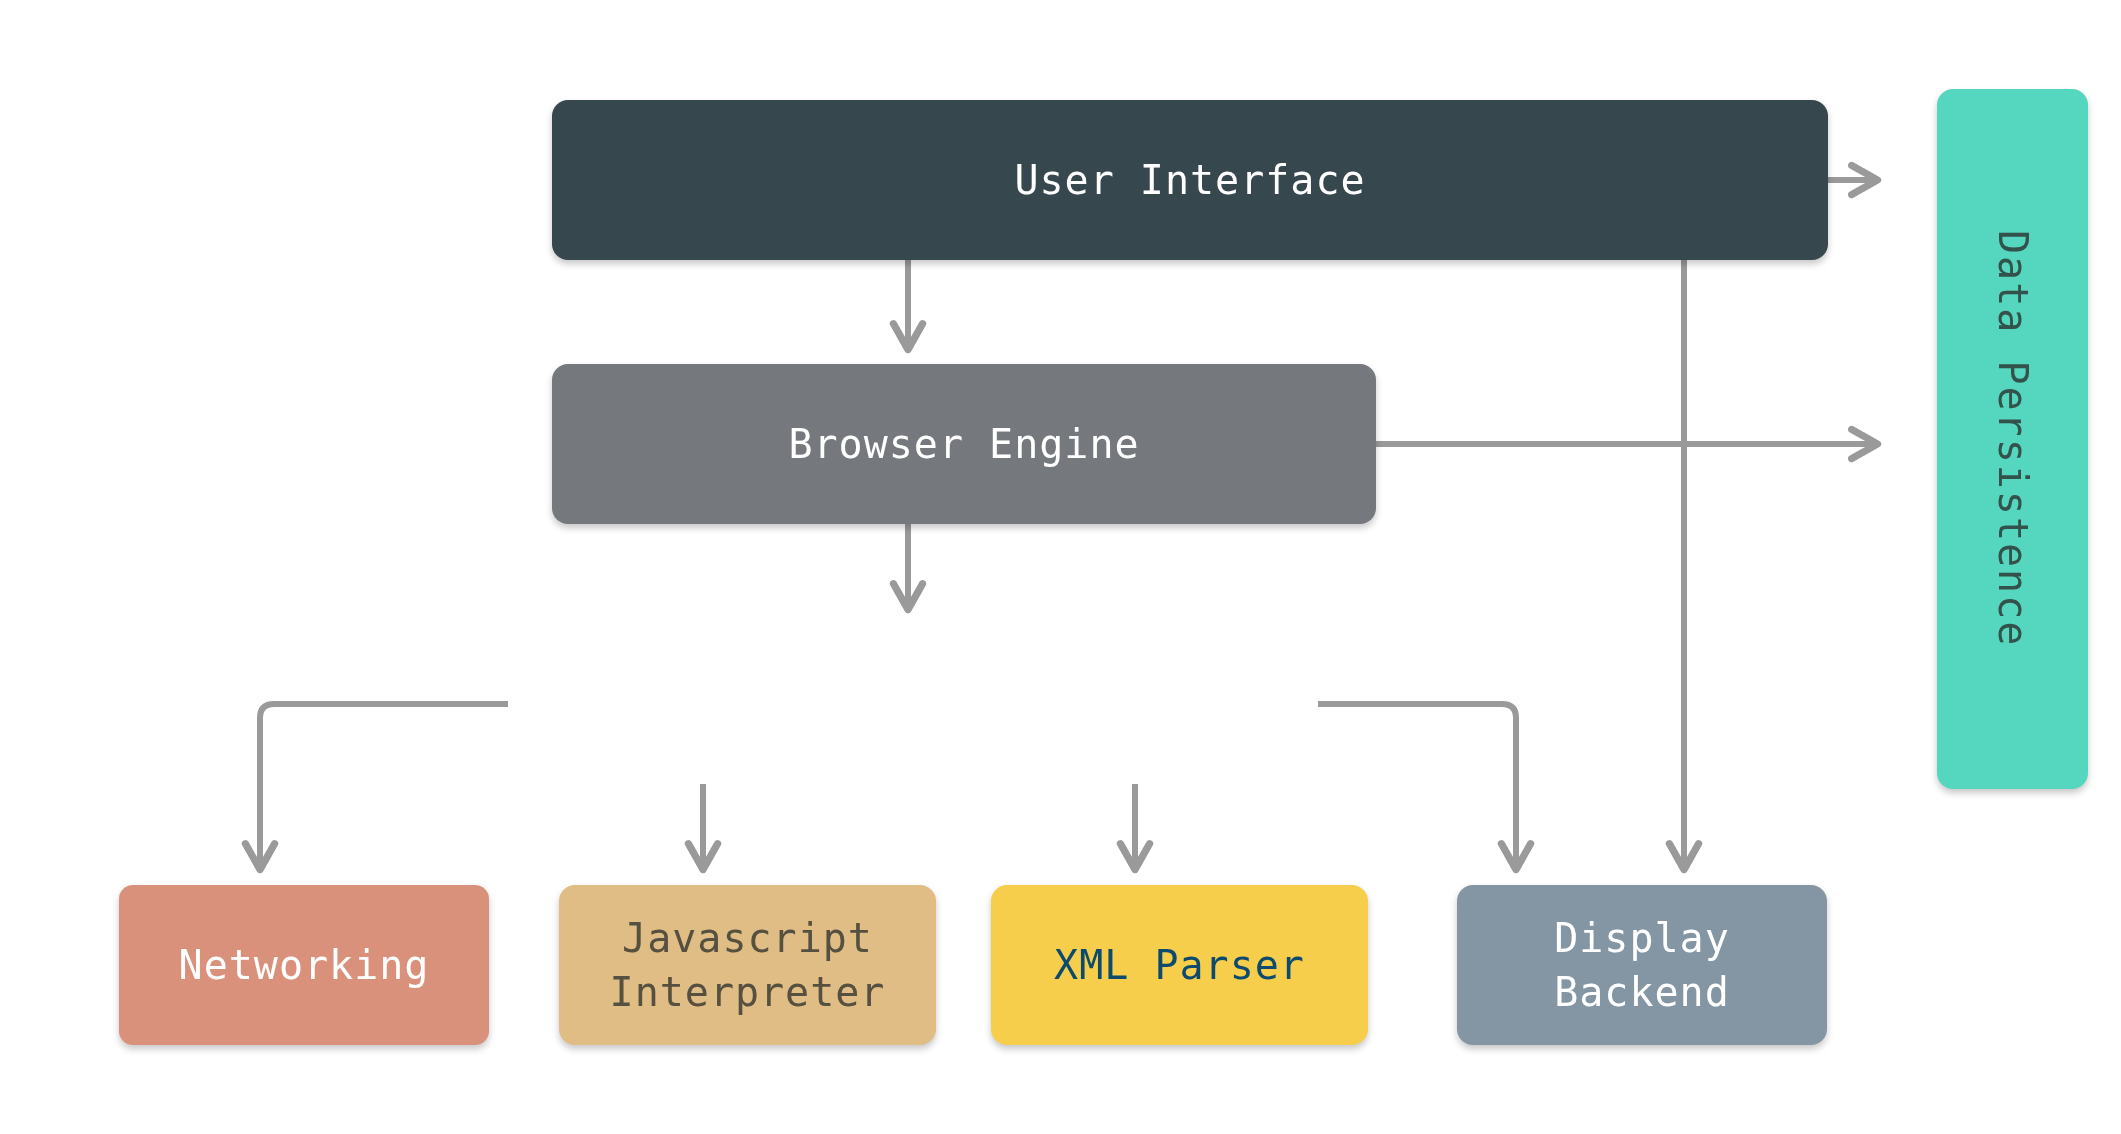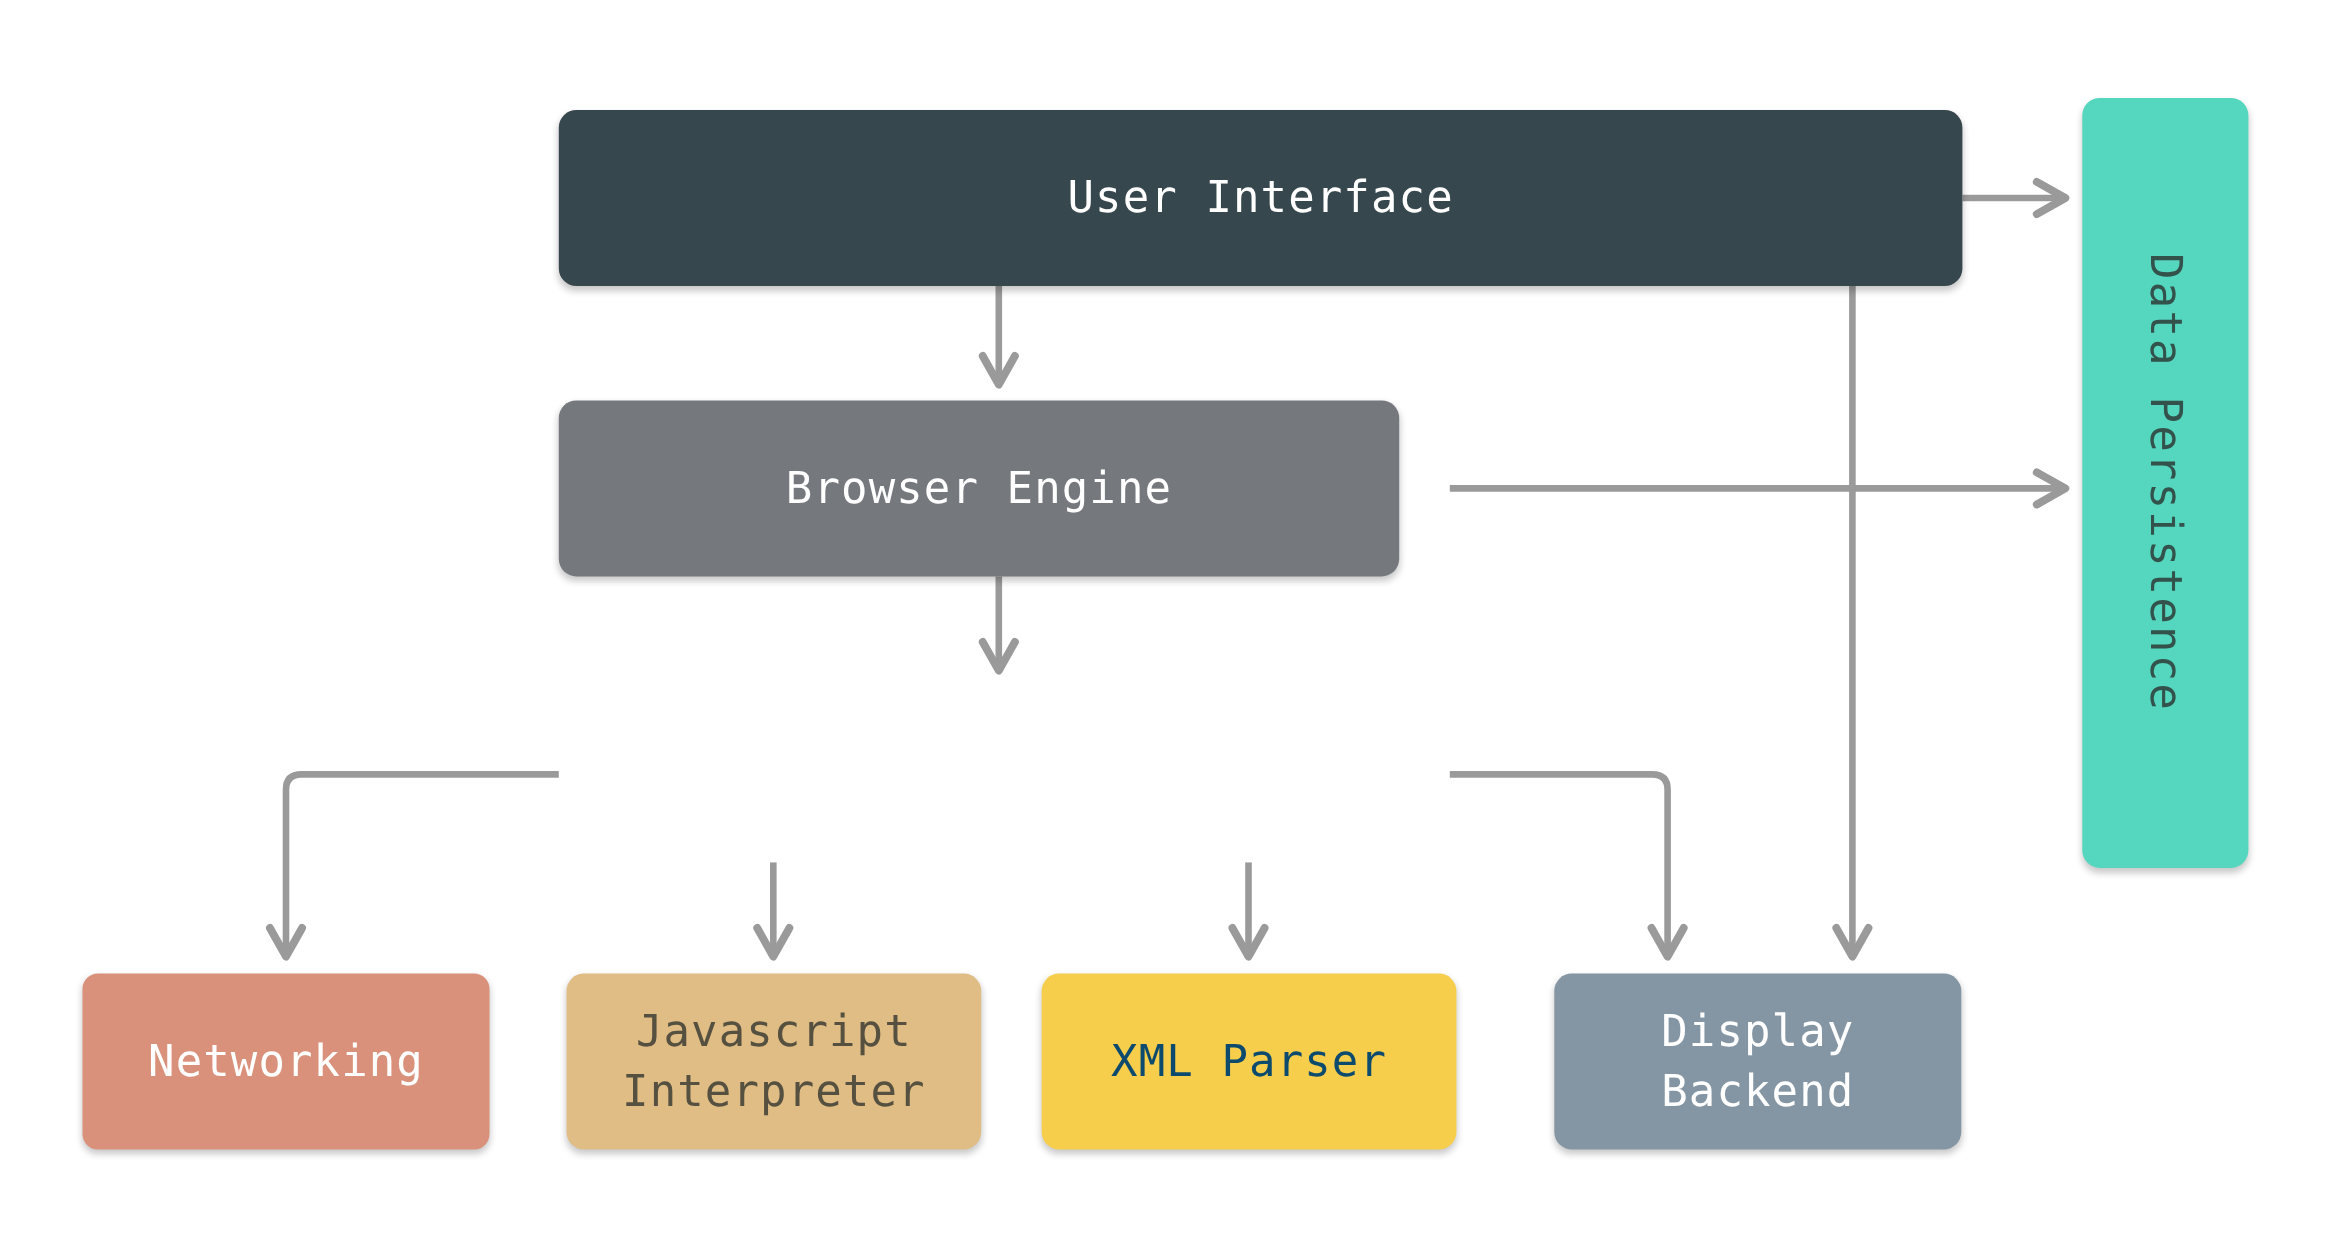--- a/index.html
+++ b/index.html
@@ -36,24 +36,25 @@
     display: flex;
     align-items: center;
     justify-content: center;
     text-align: center;
     font-size: 40px;
     letter-spacing: 1px;
     line-height: 1.35;
     box-shadow: 0 4px 7px rgba(0,0,0,0.22);
     box-sizing: border-box;
     padding: 8px 18px;
+    margin-left: 44px;
   }
   
   .n-user-interface   { left: 508px;  top: 100px; width: 1276px; height: 160px; }
-  .n-browser-engine   { left: 508px;  top: 364px; width: 764px;  height: 160px; }
+  .n-browser-engine   { left: 508px;  top: 364px; width: 824px;  height: 160px; }
   .n-rendering-engine { left: 508px;  top: 624px; width: 810px;  height: 160px; }
   .n-networking       { left: 75px;   top: 885px; width: 370px;  height: 160px; }
   .n-js-interpreter   { left: 515px;  top: 885px; width: 377px;  height: 160px; }
   .n-xml-parser       { left: 947px;  top: 885px; width: 377px;  height: 160px; }
   .n-display-backend  { left: 1413px; top: 885px; width: 370px;  height: 160px; }
   .n-data-persistence { left: 1893px; top: 89px;  width: 151px;  height: 700px; }
   .vertical-label {
     writing-mode: vertical-rl;
     text-orientation: mixed;
     letter-spacing: 2px;

